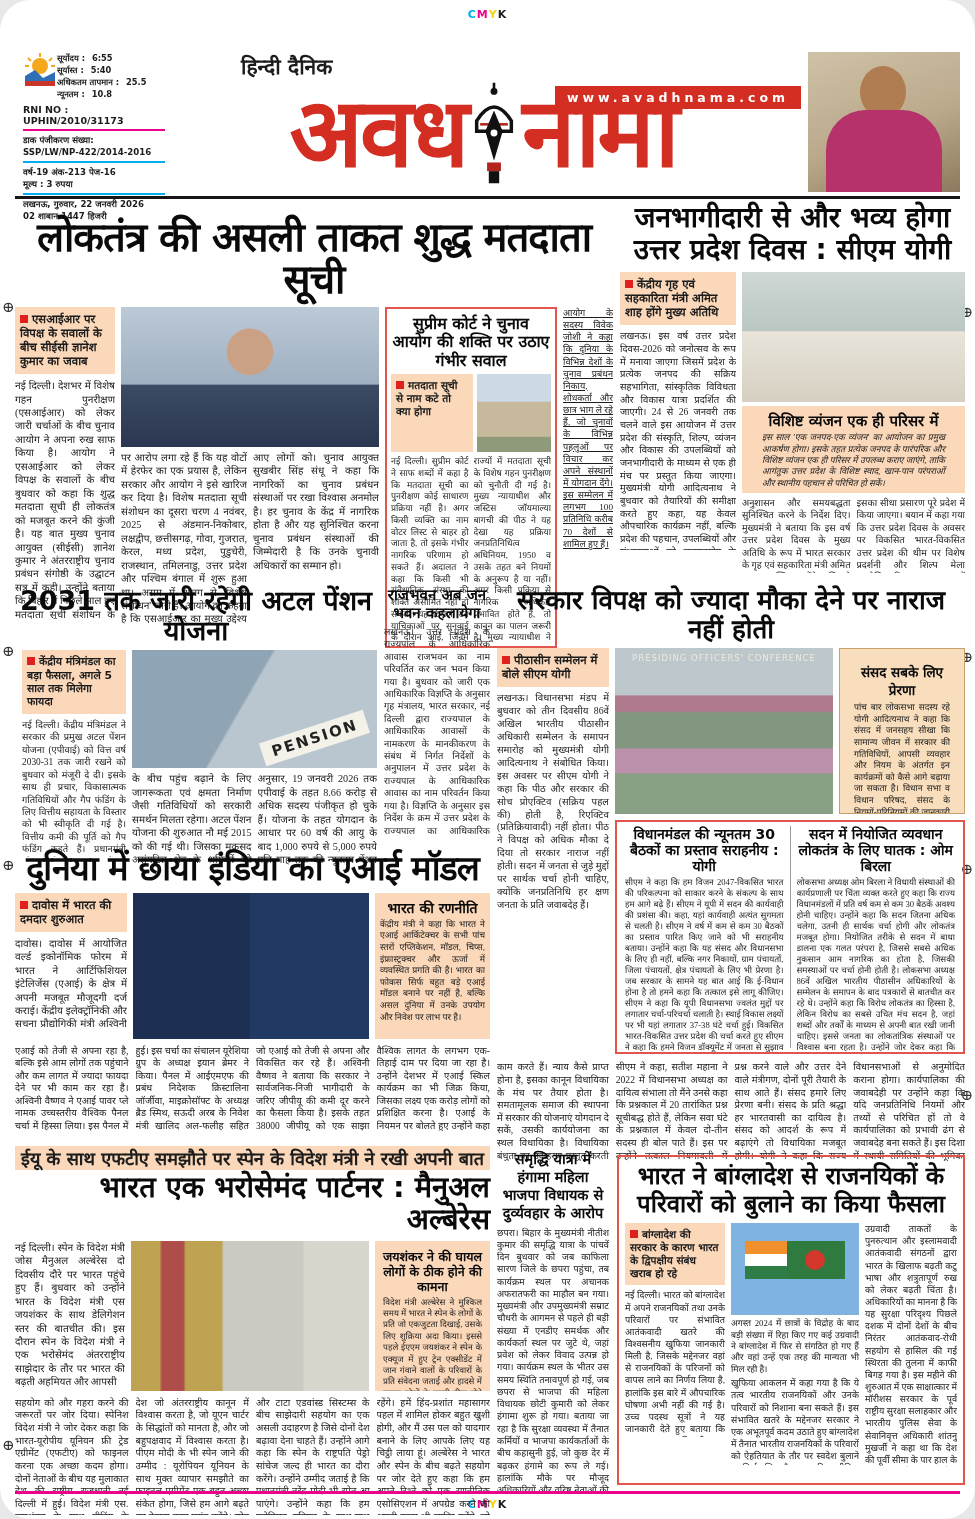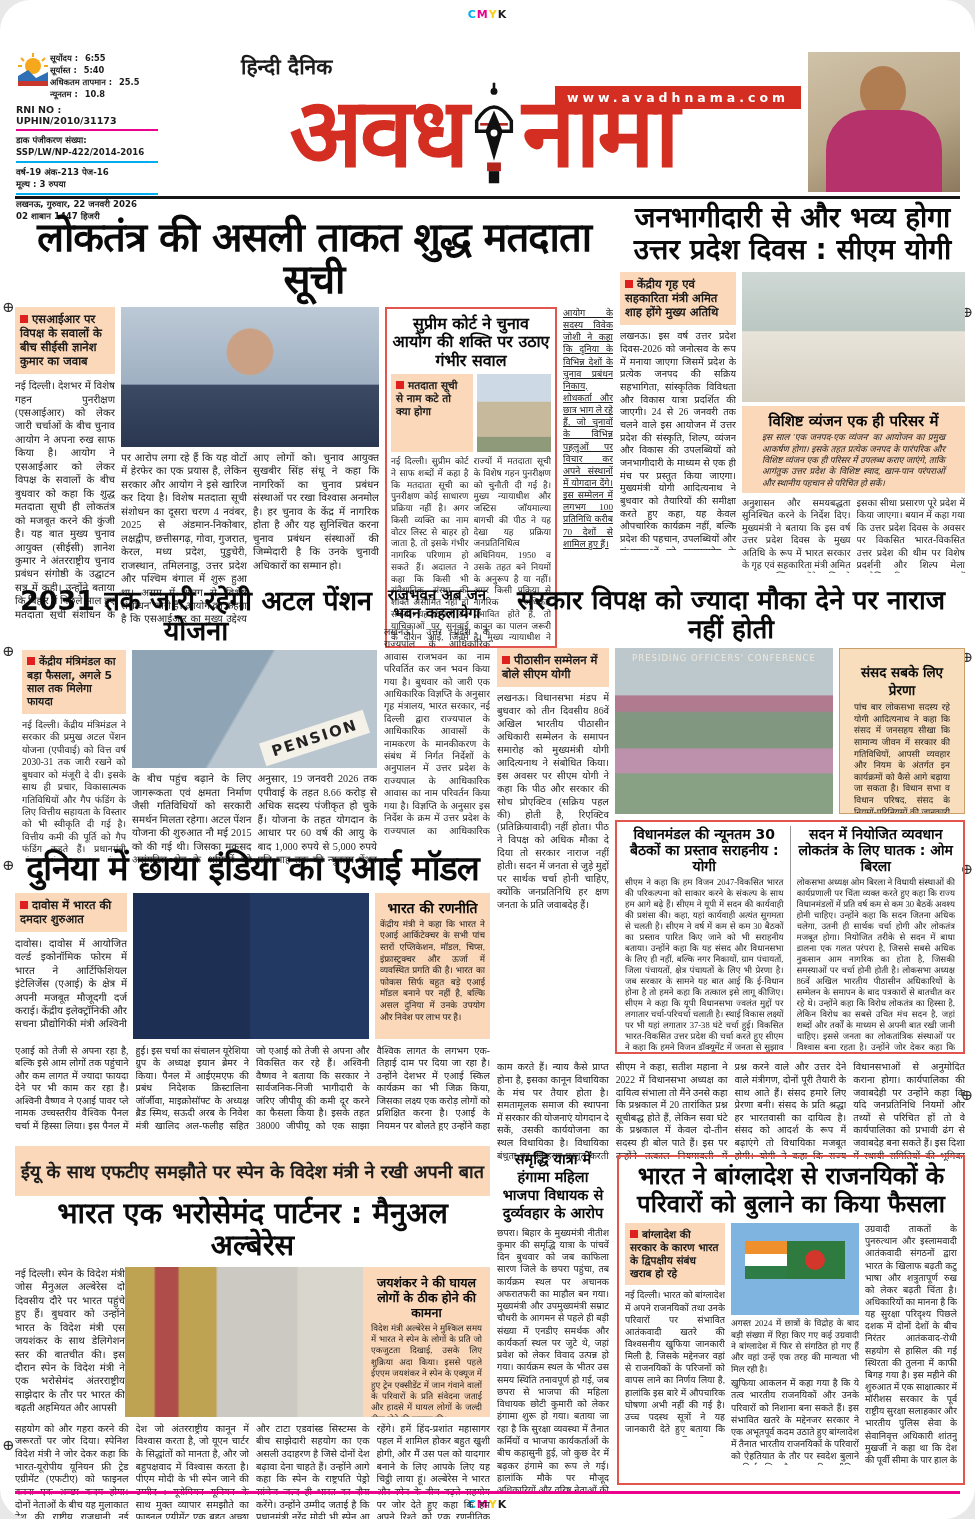--- a/index.html
+++ b/index.html
@@ -16,21 +16,21 @@
   .photo { position:relative; overflow:hidden; background:#9aa7b5; }
   .photo:before { content:""; position:absolute; inset:0; }
 
   
   .cmyk { position:absolute; left:0; right:0; text-align:center; font-size:11px; font-weight:bold; font-family:"DejaVu Sans",sans-serif; letter-spacing:1px; }
   .cmyk .c{color:#00aeef}.cmyk .m{color:#ec008c}.cmyk .y{color:#f7d117}.cmyk .k{color:#1a1a1a}
   .reg { position:absolute; font-size:15px; color:#333; }
 
   
   #masthead { position:absolute; left:15px; top:52px; width:945px; height:142px; }
-  #mh-left { position:absolute; left:1px; top:0; width:142px; font-family:"DejaVu Sans",sans-serif; }
+  #mh-left { position:absolute; left:8px; top:0; width:142px; font-family:"DejaVu Sans",sans-serif; }
   .wx { display:flex; align-items:flex-start; }
   .wx-rows { font-size:8.3px; font-weight:bold; line-height:1.45; }
   .wx-rows .val { margin-left:4px; }
   #mh-rni { font-size:9.5px; font-weight:bold; margin-top:4px; }
   .rule-m { border-top:2px solid #ec008c; margin:3px 0; }
   .rule-c { border-top:2px solid #00aeef; margin:3px 0; }
   .mh-small { font-size:8.6px; font-weight:bold; line-height:1.4; }
   #mh-center { position:absolute; left:158px; top:0; width:620px; height:142px; }
   #mh-daily { font-size:21px; font-weight:bold; font-family:"DejaVu Sans",sans-serif; margin-left:68px; }
   #mh-title { position:absolute; left:0; top:22px; width:100%; display:flex; align-items:center; justify-content:center;
@@ -129,23 +129,23 @@
   .ai-grid { display:flex; gap:6px; margin-top:6px; }
   .ai-col1 { width:112px; flex:0 0 auto; }
   .ai-grid .photo { width:236px; height:146px; flex:0 0 auto; }
   .strategy { flex:1; background:#fbd8ba; padding:5px; height:146px; overflow:hidden; }
   .strategy h3 { font-size:14px; text-align:center; margin-bottom:2px; }
   .strategy .body-txt { font-size:8.8px; }
   .ai-bottom { display:flex; gap:7px; margin-top:6px; height:86px; }
   .ai-bottom .body-txt { flex:1; font-size:9.5px; }
 
   #sec-spain { position:absolute; left:15px; top:1146px; width:475px; height:342px; }
-  .strap { background:#fbd8ba; font-size:18px; text-align:center; padding:13px 2px; font-family:"DejaVu Sans",sans-serif; font-weight:bold; }
-  #sec-spain h1 { font-size:29px; margin-top:2px; }
-  .sp-grid { display:flex; margin-top:5px;justify-content:flex-end; }
+  .strap { background:#fbd8ba; font-size:18px; text-align:center; padding:0 2px; font-family:"DejaVu Sans",sans-serif; font-weight:bold; }
+  #sec-spain h1 { font-size:29px; margin-top:2px;text-align:right; }
+  .sp-grid { display:flex; gap:6px; margin-top:5px;justify-content:flex-end; }
   .sp-col1 { width:110px; flex:0 0 auto; }
   .sp-grid .photo { width:238px; height:150px; flex:0 0 auto; }
   .jsbox { flex:1; background:#fbd8ba; padding:8px; height:150px; overflow:hidden; }
   .jsbox h3 { font-size:12.5px; line-height:1.2; text-align:center; margin-bottom:3px; }
   .jsbox .body-txt { font-size:8.6px; }
   .sp-bottom { display:flex; gap:7px; margin-top:6px; height:118px; }
   .sp-bottom .body-txt { flex:1; font-size:9.6px; }
 
   #sec-samriddhi { position:absolute; left:497px; top:1150px; width:112px; height:338px; }
   #sec-samriddhi h2 { font-size:14.5px; text-align:center; line-height:1.25; margin-bottom:4px; }

